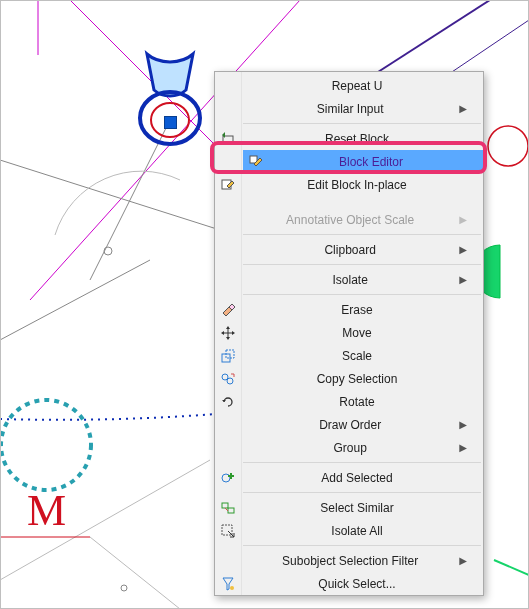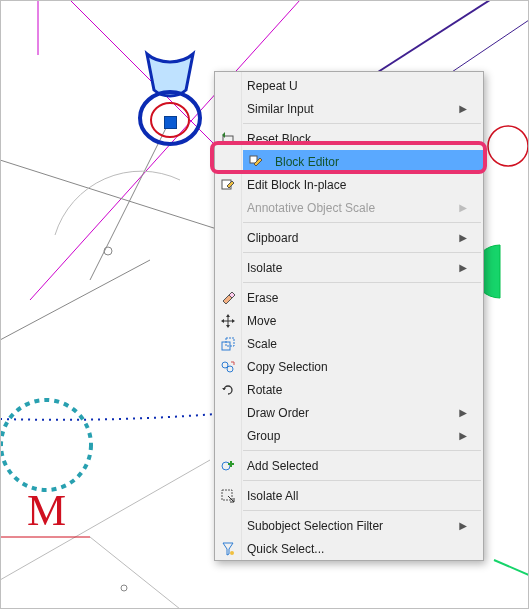--- a/index.html
+++ b/index.html
@@ -2,23 +2,23 @@
 <html><head>
 <meta charset="utf-8">
 <style>
   html, body { margin:0; padding:0; width:529px; height:609px; font-family:"Segoe UI",Tahoma,Arial,sans-serif; font-size:12px; color:#222; }
   .viewport { position:relative; width:529px; height:609px; overflow:hidden; background:#fff; }
   .viewport svg.bg { position:absolute; inset:0; }
   .frame { position:absolute; inset:0; border:1px solid #bfbfbf; box-sizing:border-box; pointer-events:none; }
   .menu { position:absolute; width:268px; background:#f0f0f0; border:1px solid #aaa; box-shadow:2px 3px 8px rgba(0,0,0,.3); padding:2px 0 0 0; }
   .menu .iconcol { position:absolute; left:0; top:0; bottom:0; width:26px; background:#f0f0f0; border-right:1px solid #e3e3e3; }
   .row { position:relative; display:flex; align-items:center; height:23px; padding:0 16px 0 32px; cursor:default; }
-  .row.sel { background:#5aa9ff; color:#14532d;margin-left:28px; }
-  .row.dis { color:#9e9e9e; }
-  .row .lbl { flex:1 1 auto; white-space:nowrap; }
+  .row.sel { background:#5aa9ff; color:#4c1d95;margin-left:28px; }
+  .row.dis { color:#9e9e9e;margin-top:12px; }
+  .row .lbl { flex:1 1 auto; white-space:nowrap;text-align:center; }
   .row .sub { color:#555; font-size:10px; margin-left:6px; }
   .row.dis .sub { color:#bdbdbd; }
   .row .ico { position:absolute; left:5px; top:50%; transform:translateY(-50%); width:16px; height:16px; display:flex; align-items:center; justify-content:center; }
   .sep { height:1px; margin:3px 2px 3px 28px; background:#d6d6d6; }
   .hl { position:absolute; border:4px solid #e9326f; border-radius:8px; box-sizing:border-box; pointer-events:none; }
   .grip { position:absolute; width:11px; height:11px; background:#0a5bd3; border:1px solid #083e90; }
 </style>
 </head>
 <body>
 
@@ -177,20 +177,30 @@
             <circle cx="6" cy="8" r="4" fill="none" stroke="#2e7dd3"></circle>
             <path d="M11 3 L11 9 M8 6 L14 6" stroke="#2e9a2e" stroke-width="2"></path>
           </svg>
         </span>
         <span class="lbl">Add Selected</span>
       </div>
       <div class="sep"></div>
       <div class="row">
         <span class="ico">
           <svg width="16" height="16" viewBox="0 0 16 16">
+            <rect x="2" y="3" width="6" height="5" fill="none" stroke="#2e9a2e"></rect>
+            <rect x="8" y="8" width="6" height="5" fill="none" stroke="#2e9a2e"></rect>
+            <path d="M5 8 L8 11" stroke="#d05050"></path>
+          </svg>
+        </span>
+        <span class="lbl">Select Similar</span>
+      </div>
+      <div class="row">
+        <span class="ico">
+          <svg width="16" height="16" viewBox="0 0 16 16">
             <rect x="2" y="2" width="10" height="10" fill="none" stroke="#555" stroke-dasharray="2 1"></rect>
             <path d="M8 8 L14 14 M10 14 L14 14 L14 10" fill="none" stroke="#333"></path>
           </svg>
         </span>
         <span class="lbl">Isolate All</span>
       </div>
       <div class="sep"></div>
       <div class="row">
         <span class="lbl">Subobject Selection Filter</span>
         <span class="sub">▶</span>

